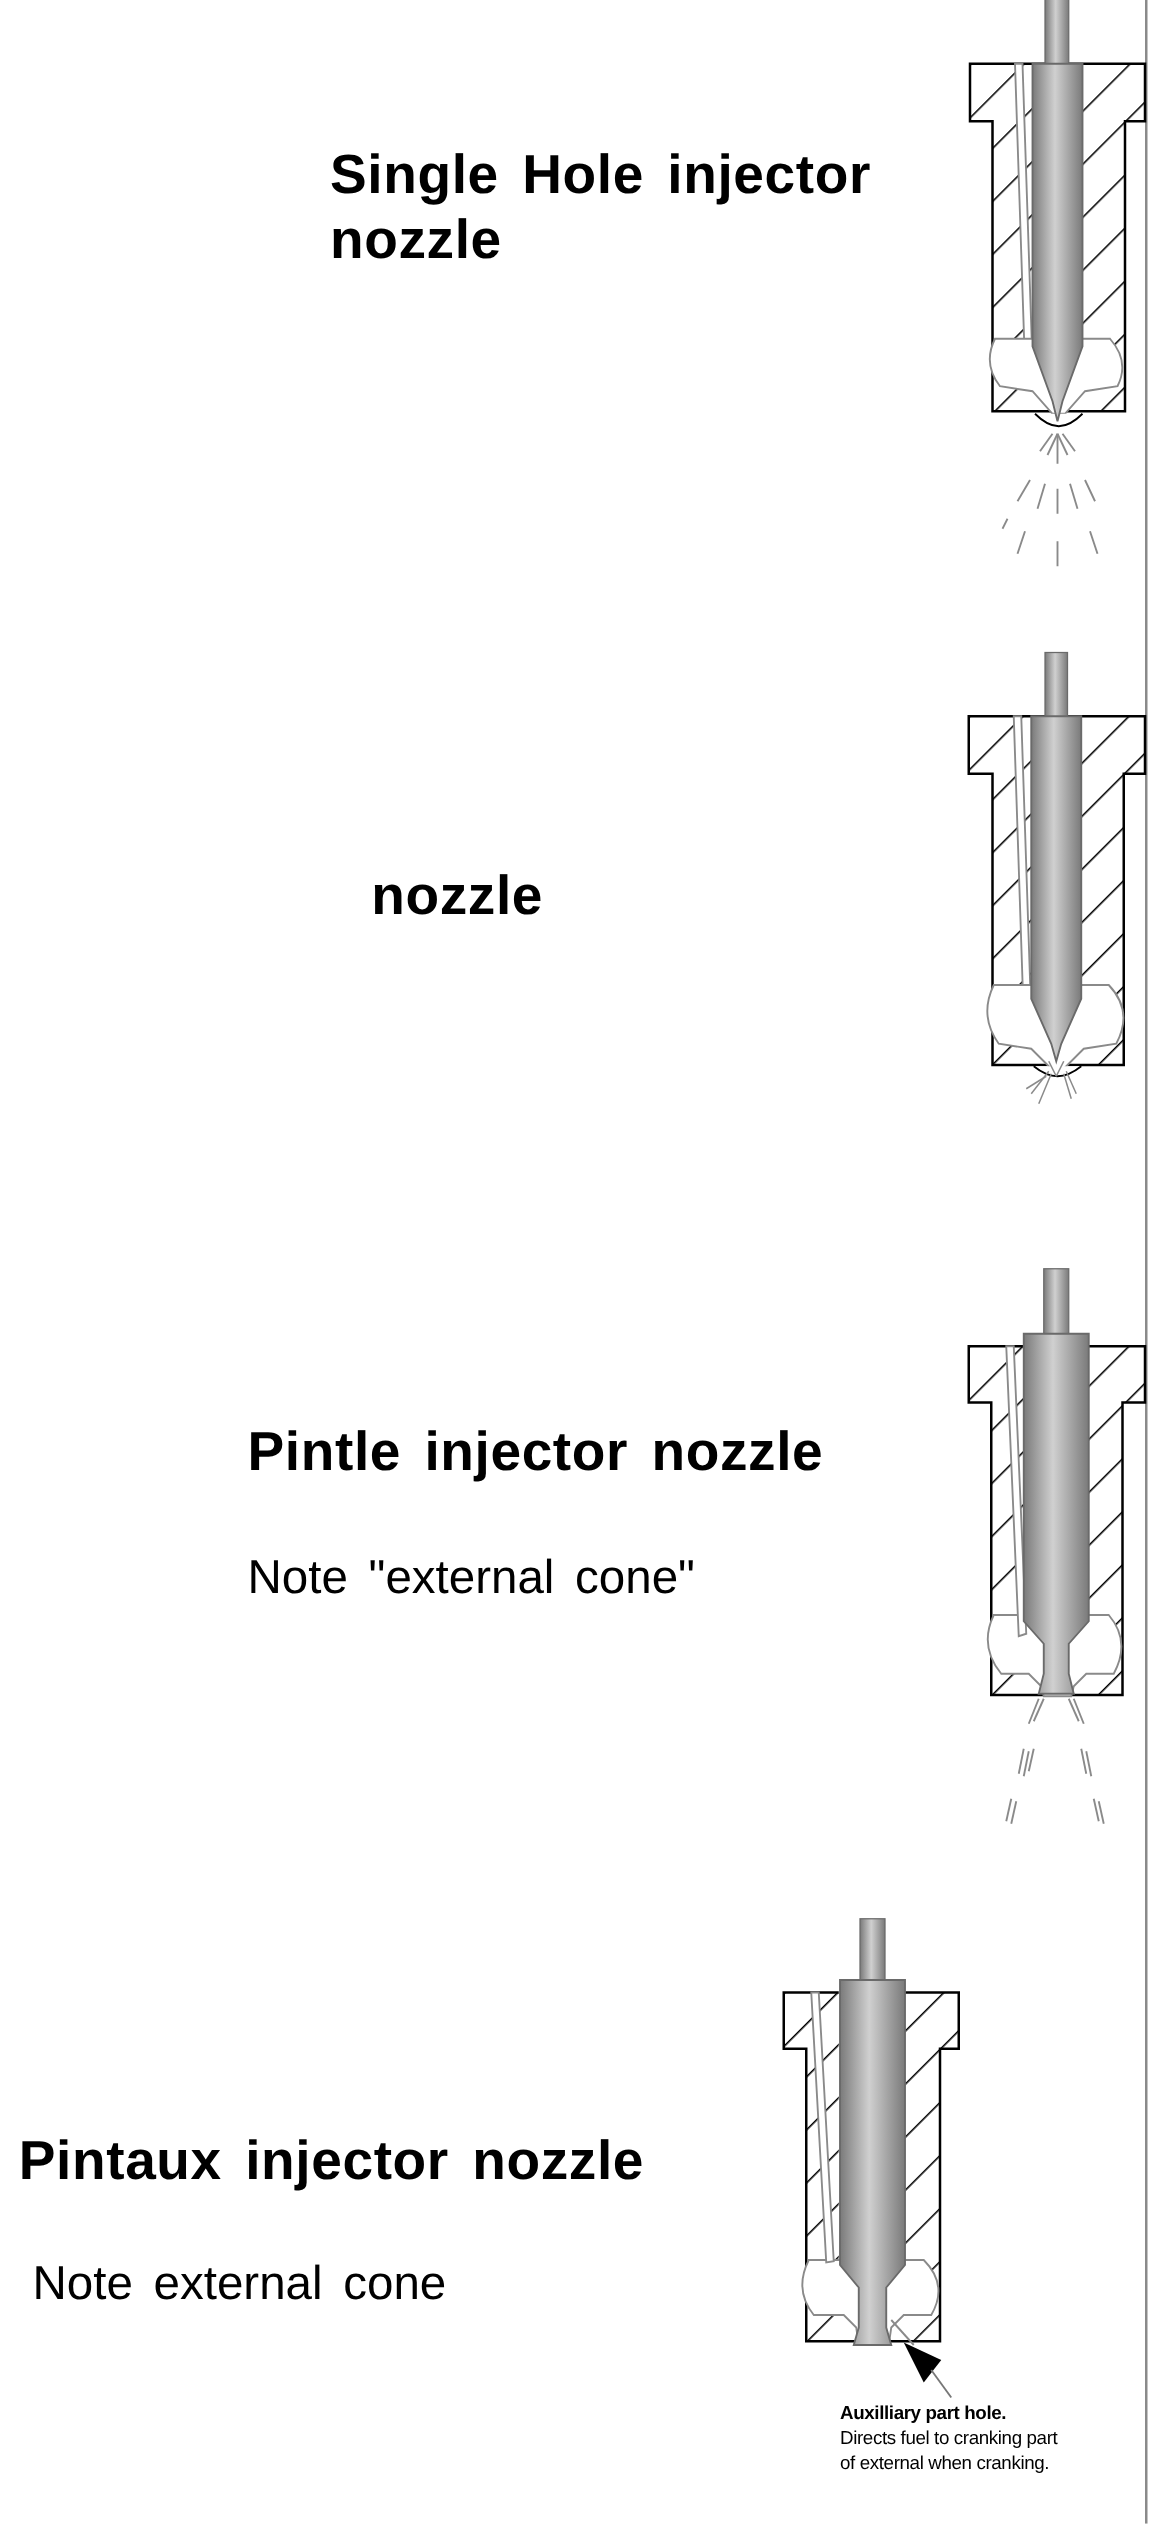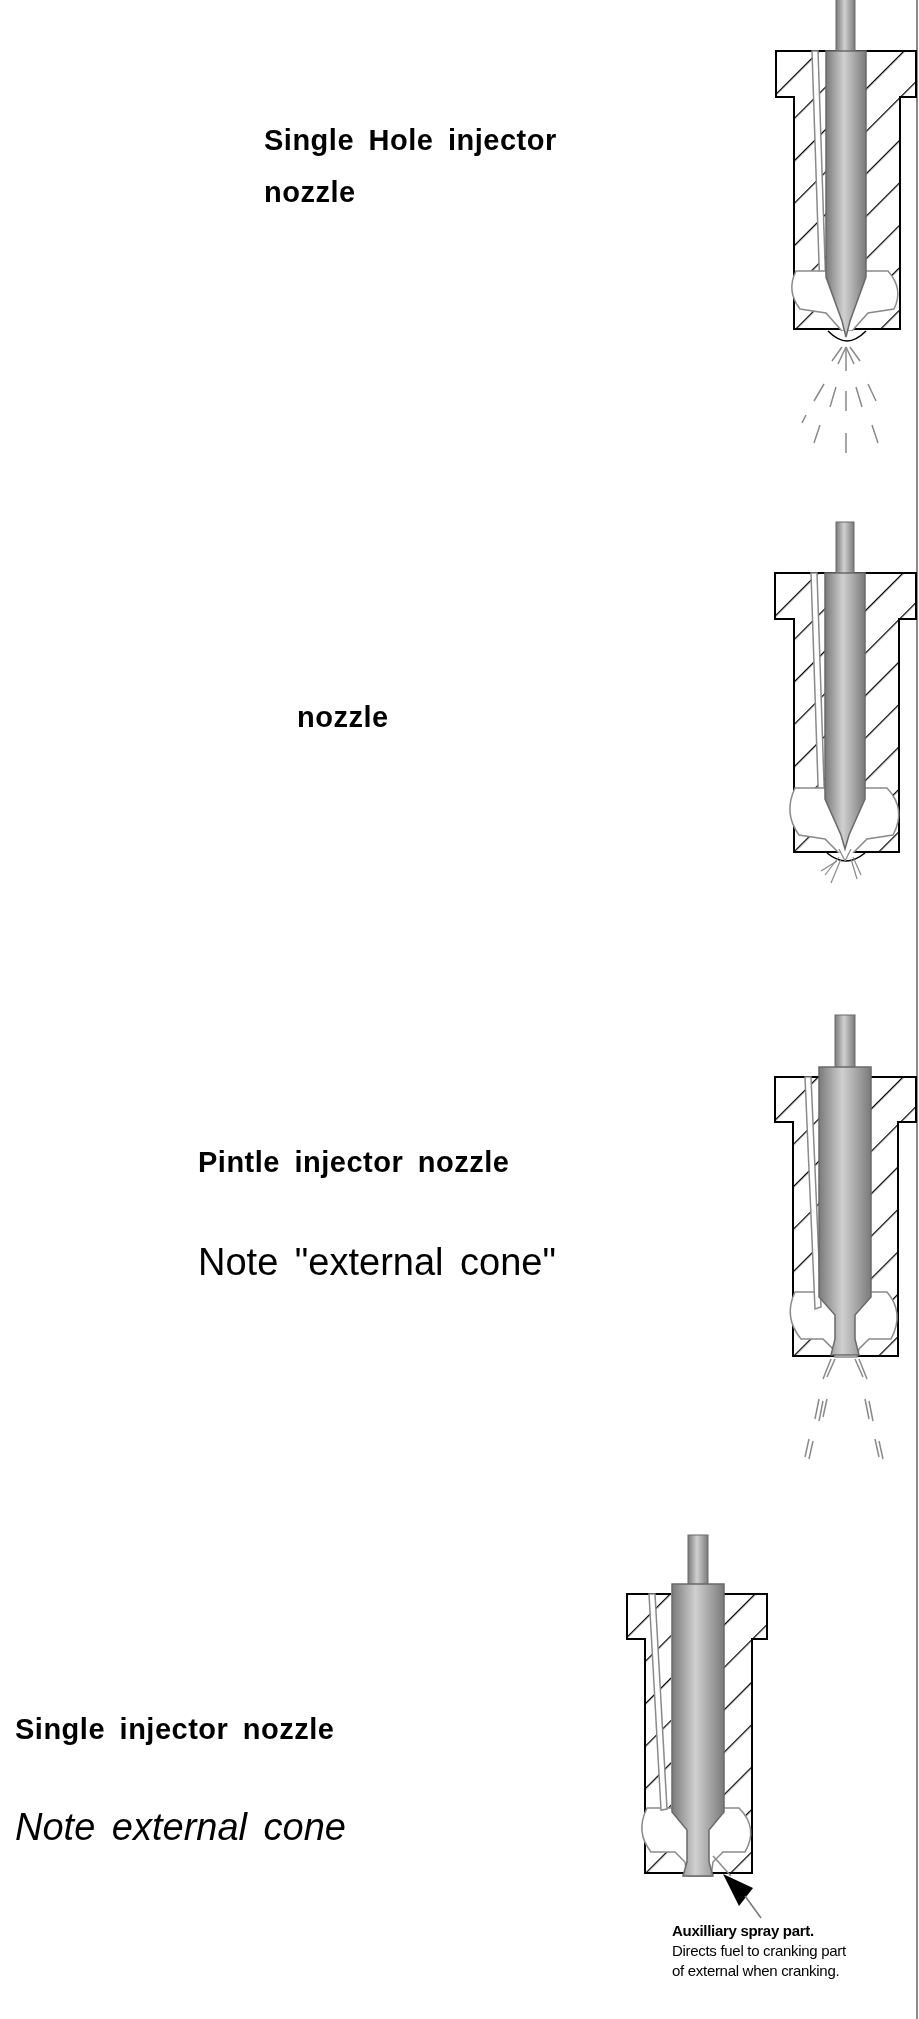--- a/index.html
+++ b/index.html
@@ -1,19 +1,19 @@
 <!DOCTYPE html>
 <html><head>
 <meta charset="utf-8">
 <style>
   html, body { margin: 0; padding: 0; background: #ffffff; }
   body { width: 919px; height: 2019px; position: relative; overflow: hidden;
          font-family: "Liberation Sans", sans-serif; color: #000; }
   .sep { position: absolute; left: 916px; top: 0; width: 2px; height: 2019px; background: #8a8a8a; }
-  .title { position: absolute; font-weight: bold; font-size: 29px; line-height: 52px; letter-spacing: 0.5px; word-spacing: 6px; white-space: nowrap; }
+  .title { position: absolute; font-weight: bold; font-size: 44px; line-height: 52px; letter-spacing: 0.5px; word-spacing: 6px; white-space: nowrap; }
   .note { position: absolute; font-size: 38px; line-height: 44px; word-spacing: 6px; white-space: nowrap; }
   .caption { position: absolute; left: 672px; top: 1921px; font-size: 15px; line-height: 20px; letter-spacing: -0.3px; white-space: nowrap; }
   .caption b { font-weight: bold; }
   svg.nozzle { position: absolute; overflow: visible; }
 </style>
 </head>
 <body>
 
 <div class="sep"></div>
 
@@ -25,26 +25,26 @@
 <div class="title" style="left:297px; top:691px;">
   <div>nozzle</div>
 </div>
 
 <div class="title" style="left:198px; top:1136px;">
   <div>Pintle injector nozzle</div>
 </div>
 <div class="note" style="left:198px; top:1240px;">Note "external cone"</div>
 
 <div class="title" style="left:15px; top:1703px;">
-  <div>Single injector nozzle</div>
+  <div>Pintaux injector nozzle</div>
 </div>
-<div class="note" style="left:15px; top:1805px;font-style:italic;">Note external cone</div>
+<div class="note" style="left:26px; top:1805px;">Note external cone</div>
 
 <div class="caption">
-  <div><b>Auxilliary spray part.</b></div>
+  <div><b>Auxilliary part hole.</b></div>
   <div>Directs fuel to cranking part</div>
   <div>of external when cranking.</div>
 </div>
 
 <svg width="0" height="0" style="position:absolute">
   <defs>
     <linearGradient id="needleGrad" x1="0" x2="1" y1="0" y2="0">
       <stop offset="0" stop-color="#7a7a7a"></stop>
       <stop offset="0.45" stop-color="#d0d0d0"></stop>
       <stop offset="1" stop-color="#7a7a7a"></stop>

